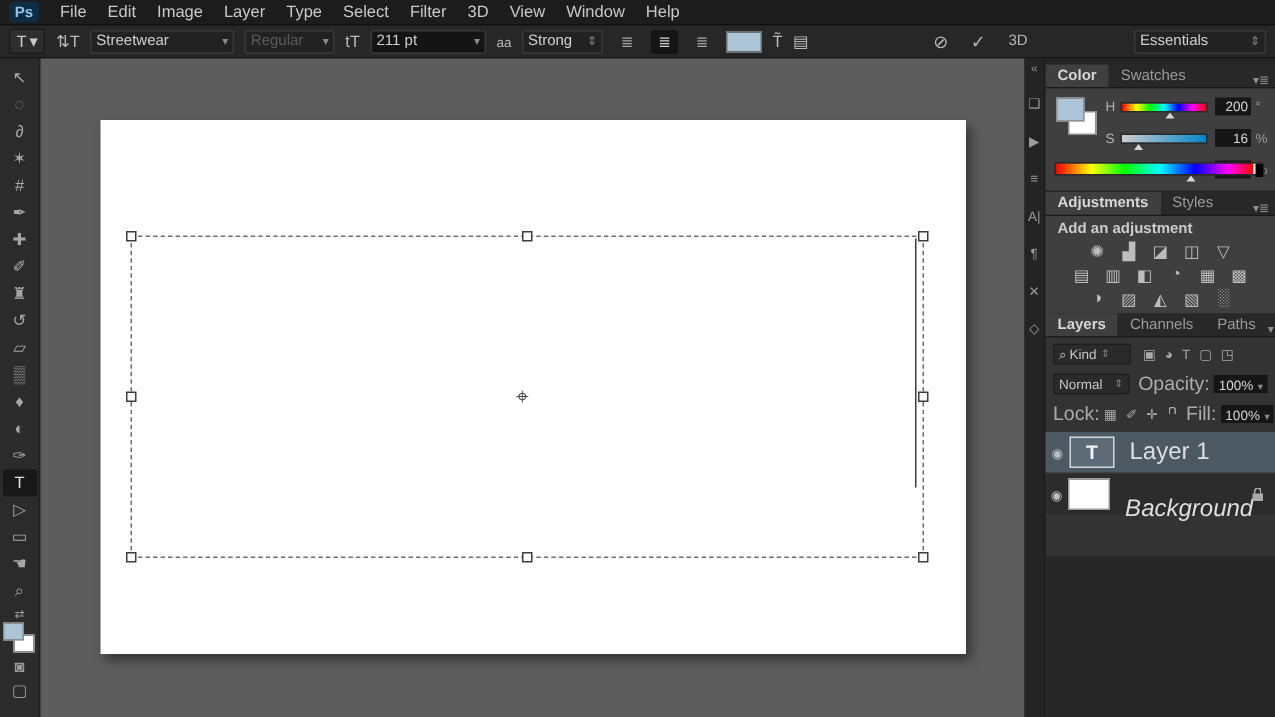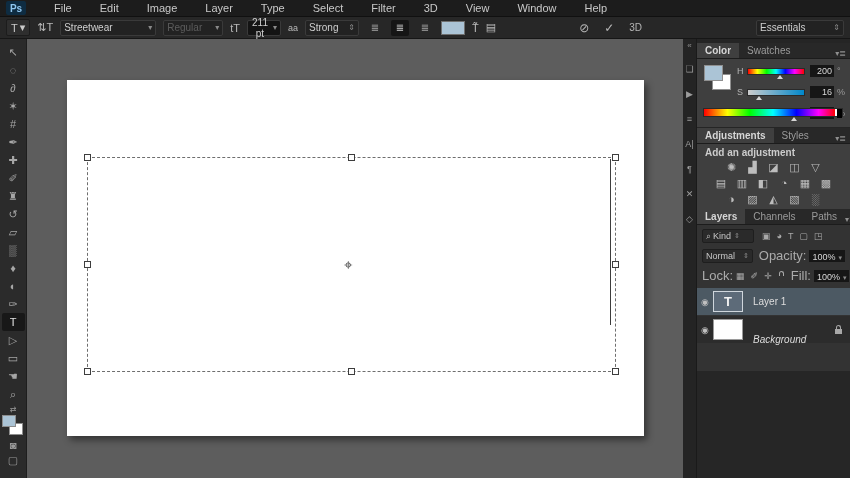--- a/index.html
+++ b/index.html
@@ -3,21 +3,21 @@
 <meta charset="utf-8">
 <style>
   * { margin:0; padding:0; box-sizing:border-box; }
   html,body { width:850px; height:478px; background:#1d1d1d; overflow:hidden;
     font-family:"Liberation Sans", sans-serif; }
   #app { position:relative; width:850px; height:478px; }
   .abs { position:absolute; }
 
   
   #menubar { left:0; top:0; width:850px; height:17px; background:#1c1c1c;
-    display:flex; align-items:center; gap:28px; padding-left:6px; border-bottom:1px solid #101010; }
+    display:flex; align-items:center; gap:14px; padding-left:6px; border-bottom:1px solid #101010; }
   #ps-logo { width:20px; height:14px; background:#0e2c42; color:#8fc6ef; font-size:10px;
     font-weight:bold; display:flex; align-items:center; justify-content:center; border-radius:2px; }
   .menu-item { color:#c9c9c9; font-size:11px; cursor:default; }
 
   
   #optionsbar { left:0; top:17px; width:850px; height:22px; background:#272727;
     border-bottom:1px solid #161616; display:flex; align-items:center; gap:7px; padding:0 6px; }
   .ob-icon { color:#b9b9b9; font-size:11px; }
   .ob-iconbox { color:#c9c9c9; font-size:11px; background:#2e2e2e; border:1px solid #1c1c1c;
     padding:1px 4px; border-radius:2px; display:flex; align-items:center; gap:2px; }
@@ -109,21 +109,21 @@
   .mini-lock { position:relative; width:7px; height:5px; background:#a8a8a8; margin:4px 3px 0 3px; }
   .mini-lock::before { content:""; position:absolute; top:-4px; left:1px; width:3px; height:4px;
     border:1px solid #a8a8a8; border-bottom:none; border-radius:3px 3px 0 0; }
   .layer-row { position:absolute; left:0; width:153px; height:27px; display:flex; align-items:center; background:#2c2c2c; }
   .layer-row.selected { background:#4c5963; }
   .eye { color:#c0c0c0; font-size:9px; width:16px; text-align:center; }
   .thumb { width:30px; height:21px; display:flex; align-items:center; justify-content:center;
     font-size:13px; font-weight:bold; }
   .thumb.text-thumb { background:#5d6b79; color:#f2f2f2; border:1px solid #cfd6dc; }
   .thumb.white-thumb { background:#ffffff; border:1px solid #9a9a9a; }
-  .layer-name { color:#dedede; font-size:10px; margin-left:10px; }
+  .layer-name { color:#dedede; font-size:16px; margin-left:10px; }
   .layer-name.italic { font-style:italic;margin-top:20px; }
   #layers-empty { position:absolute; left:0; top:332px; width:153px; height:124px; background:#262626; }
 </style>
 </head>
 <body>
 
 <div id="app">
 
   <div id="menubar" class="abs">
     <div id="ps-logo">Ps</div>
@@ -148,21 +148,21 @@
     <span class="ob-icon">⇅T</span>
     <div class="ob-select" style="width:96px;">
       <span>Streetwear</span>
       <span class="arrow">▾</span>
     </div>
     <div class="ob-select disabled" style="width:60px;">
       <span>Regular</span>
       <span class="arrow">▾</span>
     </div>
     <span class="ob-icon">tT</span>
-    <div class="ob-select dark" style="width:34px;text-align:center;">
+    <div class="ob-select dark" style="width:77px;">
       <span>211 pt</span>
       <span class="arrow">▾</span>
     </div>
     <span class="ob-icon" style="font-size:9px;">aa</span>
     <div class="ob-select" style="width:54px;">
       <span>Strong</span>
       <span class="arrow">⇕</span>
     </div>
     <span class="align-btn">≣</span>
     <span class="align-btn active">≣</span>

